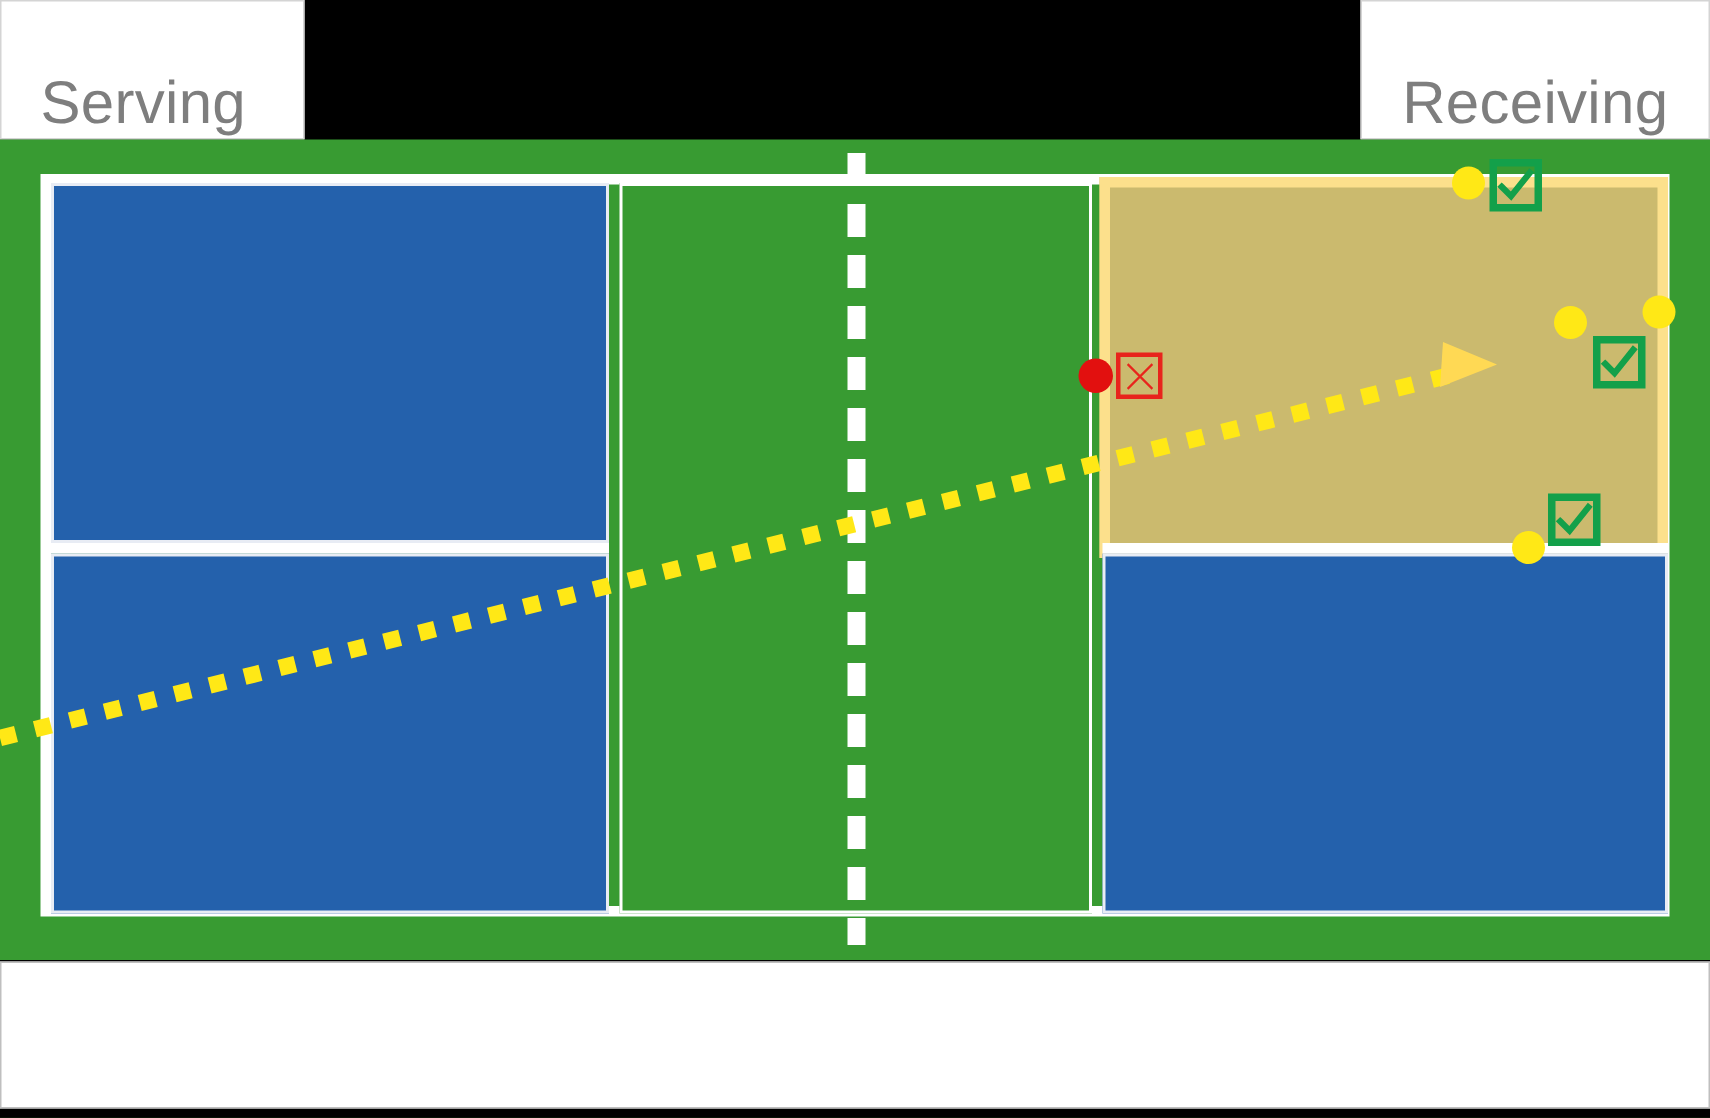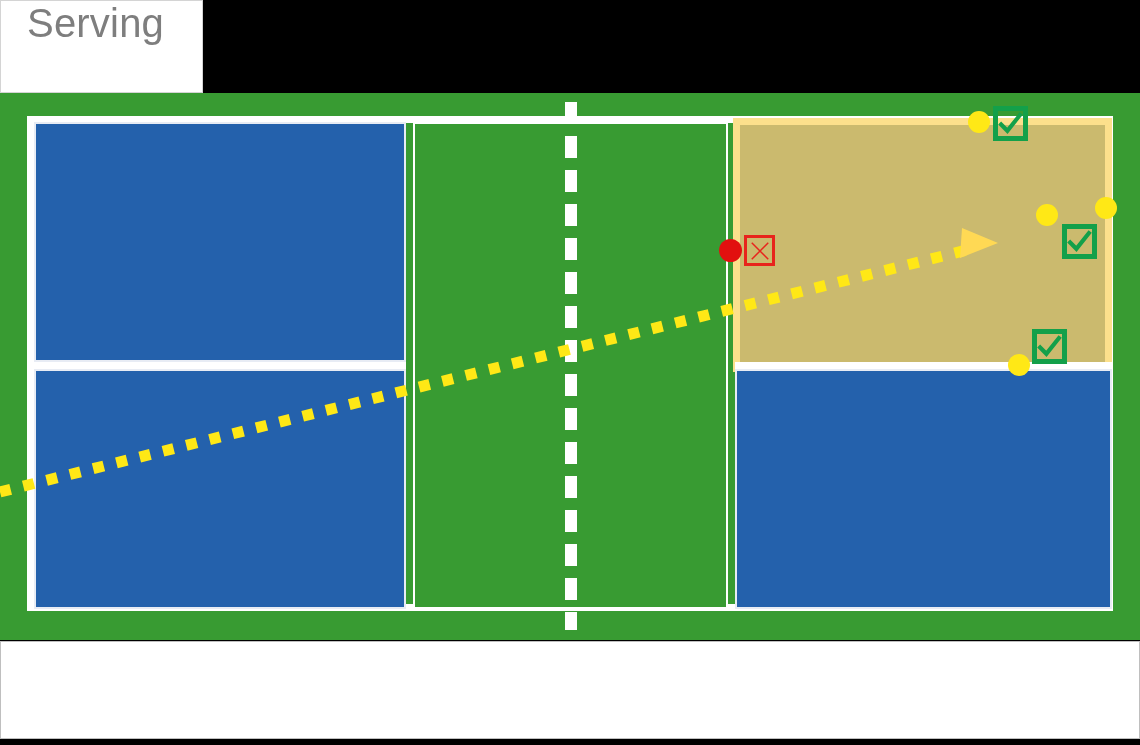--- a/index.html
+++ b/index.html
@@ -26,21 +26,21 @@
 
   
   .header-box {
     position: absolute;
     top: 0;
     height: 93px;
     background: #FFFFFF;
     border: 1px solid #D4D4D4;
     box-sizing: border-box;
     display: flex;
-    align-items: flex-start;
+    align-items: flex-end;
   }
   #serving-box {
     left: 0;
     width: 203px;
     justify-content: flex-start;
     padding-left: 26px;
   }
   #receiving-box {
     left: 907px;
     width: 233px;
@@ -189,20 +189,23 @@
 </style>
 </head>
 <body>
 
 <div id="slide">
 
   <div class="header-box" id="serving-box">
     <span class="header-label">Serving</span>
   </div>
 
+  <div class="header-box" id="receiving-box">
+    <span class="header-label">Receiving</span>
+  </div>
 
   <div id="court-surface">
 
     <div id="court-outline"></div>
 
     <div id="target-zone"></div>
 
     <div class="service-box" id="sbox-left-top"></div>
     <div class="service-box" id="sbox-left-bottom"></div>
 

